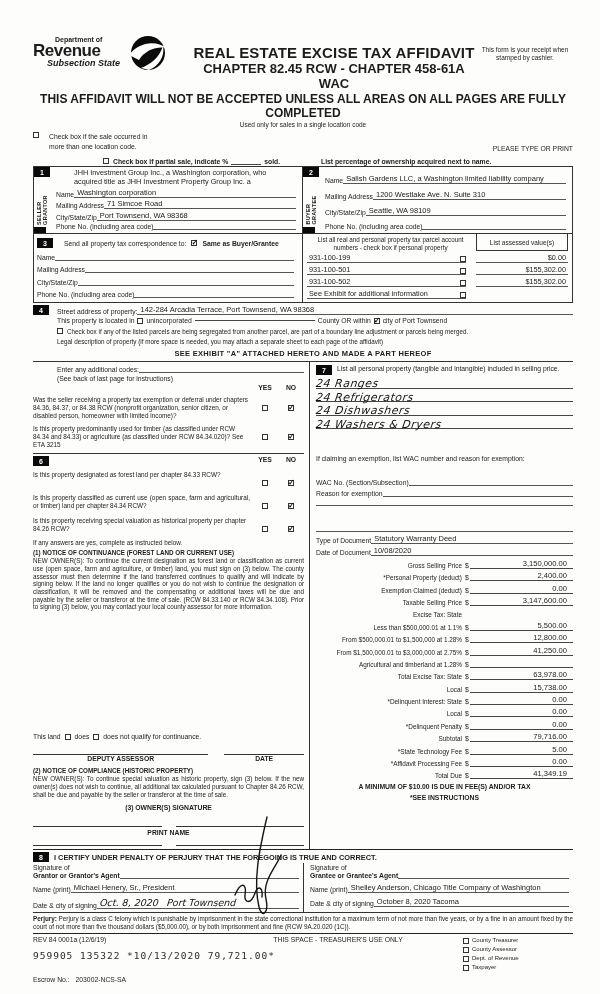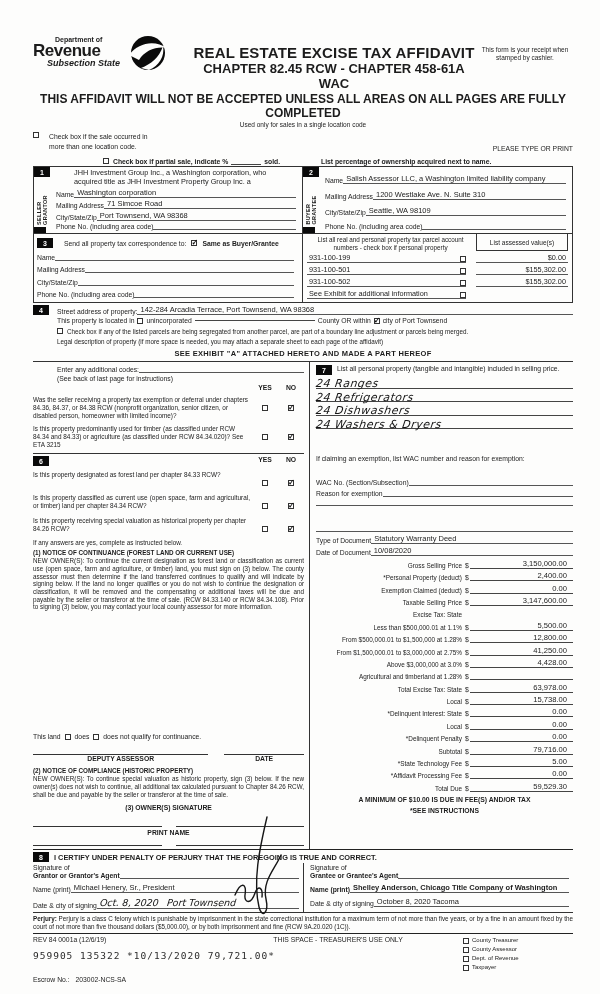--- a/index.html
+++ b/index.html
@@ -179,21 +179,21 @@
     </div>
     <div class="half">
       <div class="strip">
         <span class="badge">2</span>
         <span class="vlabel">BUYER GRANTEE</span>
         <span class="blackblock"></span>
       </div>
       <div class="halfbody">
         <div class="frow" style="margin-top:auto;">
             <span class="lbl">Name</span>
-            <span class="fill">Salish Assessor LLC, a Washington limited liability company</span>
+            <span class="fill">Salish Gardens LLC, a Washington limited liability company</span>
           </div>
         <div class="frow">
             <span class="lbl">Mailing Address</span>
             <span class="fill">1200 Westlake Ave. N. Suite 310</span>
           </div>
         <div class="frow">
             <span class="lbl">City/State/Zip</span>
             <span class="fill">Seattle, WA 98109</span>
           </div>
         <div class="frow">
@@ -430,25 +430,20 @@
           <span class="tl">From $500,000.01 to $1,500,000 at 1.28%</span>
           <span class="td">$</span>
           <span class="tv">12,800.00</span>
         </div>
       <div class="taxrow">
           <span class="tl">From $1,500,000.01 to $3,000,000 at 2.75%</span>
           <span class="td">$</span>
           <span class="tv">41,250.00</span>
         </div>
       <div class="taxrow">
-          <span class="tl">Above $3,000,000 at 3.0%</span>
-          <span class="td">$</span>
-          <span class="tv">4,428.00</span>
-        </div>
-      <div class="taxrow">
           <span class="tl">Agricultural and timberland at 1.28%</span>
           <span class="td">$</span>
           <span class="tv"></span>
         </div>
       <div class="taxrow">
           <span class="tl">Total Excise Tax:  State</span>
           <span class="td">$</span>
           <span class="tv">63,978.00</span>
         </div>
       <div class="taxrow">
@@ -482,21 +477,21 @@
           <span class="tv">5.00</span>
         </div>
       <div class="taxrow">
           <span class="tl">*Affidavit Processing Fee</span>
           <span class="td">$</span>
           <span class="tv">0.00</span>
         </div>
       <div class="taxrow">
           <span class="tl">Total Due</span>
           <span class="td">$</span>
-          <span class="tv">59,529.30</span>
+          <span class="tv">41,349.19</span>
         </div>
 
       <div class="lbl b ctr" style="margin-top:4px;">A MINIMUM OF $10.00 IS DUE IN FEE(S) AND/OR TAX</div>
       <div class="lbl b ctr" style="margin-top:4px;">*SEE INSTRUCTIONS</div>
     </div>
   </div>
 
   <div class="sec8">
     <div class="s8hdr">
       <span class="badge">8</span>
@@ -521,21 +516,21 @@
           <span class="lbl">Date &amp; city of signing</span>
           <span class="fill"><span class="hw2">Oct. 8, 2020</span>&nbsp;&nbsp;&nbsp;&nbsp;<span class="hw2">Port Townsend</span></span>
         </div>
       </div>
       <div class="s8col r">
         <div class="lbl">Signature of</div>
         <div class="row">
             <span class="lbl b">Grantee or Grantee's Agent</span>
             <span class="fill"></span>
           </div>
-        <div class="row" style="margin-top:4px;font-weight:bold;">
+        <div class="row" style="margin-top:4px;">
             <span class="lbl">Name (print)</span>
             <span class="fill">Shelley Anderson, Chicago Title Company of Washington</span>
           </div>
         <div class="row" style="margin-top:4px;align-items:flex-end;">
             <span class="lbl">Date &amp; city of signing</span>
             <span class="fill">October 8, 2020 Tacoma</span>
           </div>
       </div>
     </div>
   </div>

